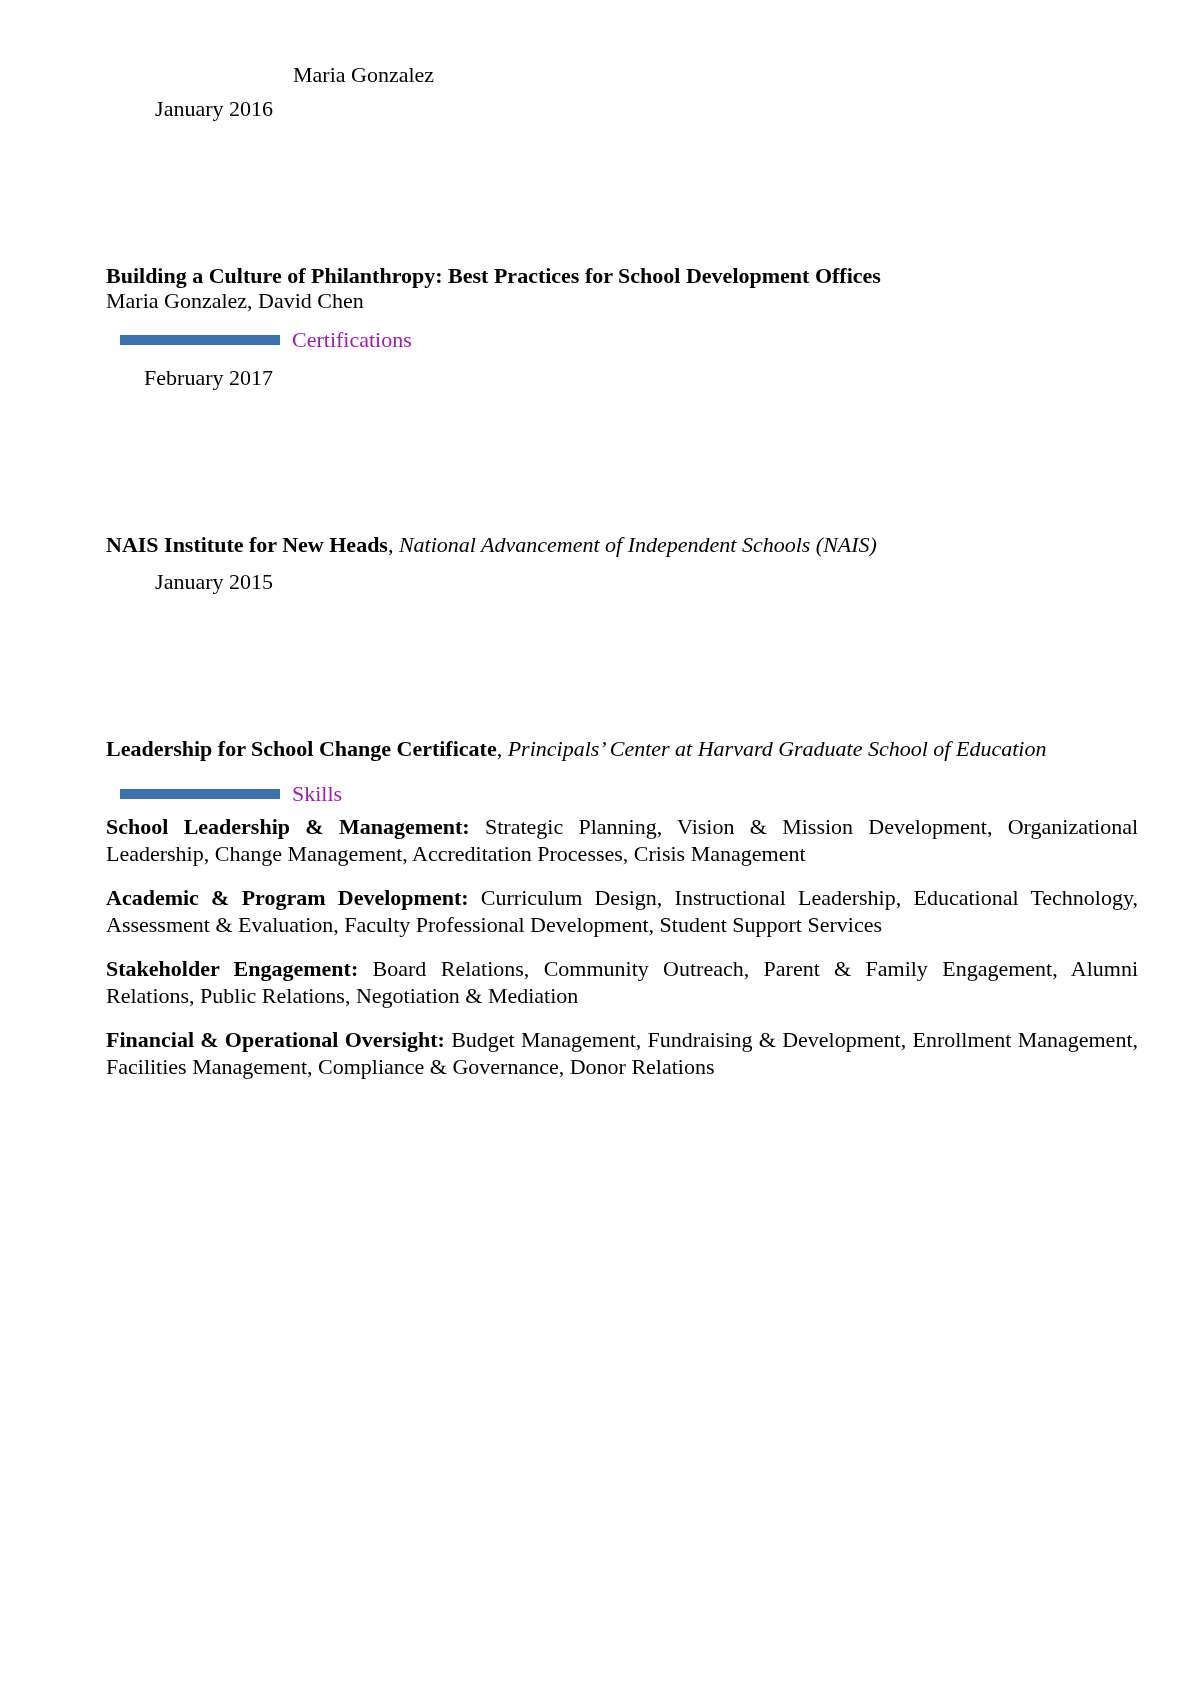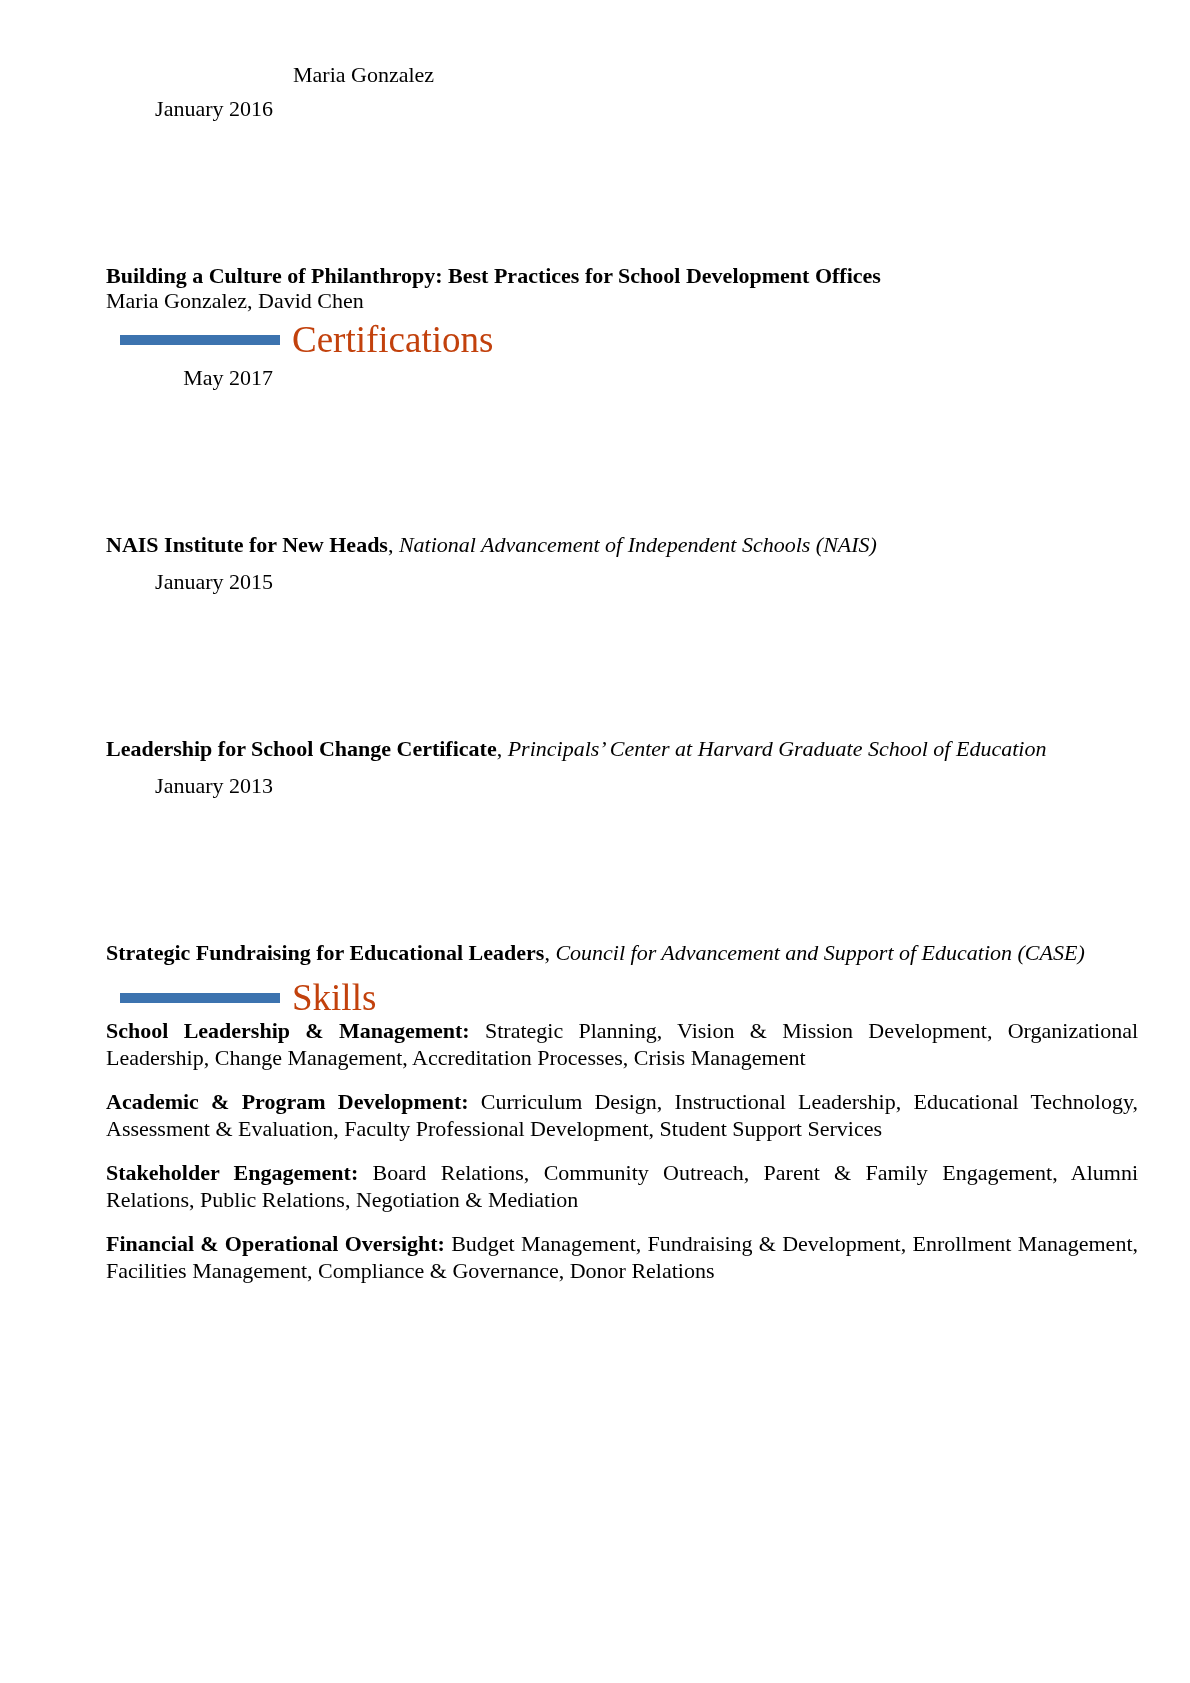--- a/index.html
+++ b/index.html
@@ -26,22 +26,22 @@
   .sec { display: flex; align-items: center; }
   .sec-cert { margin: 8px 0 6px 0; }
   .sec-skills { margin: 14px 0 0 0; }
   .sec-rule {
     flex: 0 0 160px; width: 160px; height: 10px;
     margin-left: 14px; margin-right: 12px;
     background: #3c73af;
   }
   .sec-title {
     margin: 0; font-weight: normal;
-    font-size: 37px; line-height: 36px;
-    color: #c2410c;
+    font-size: 22px; line-height: 36px;
+    color: #a21caf;
     text-align: center;
   }
 
   .entry { margin-bottom: 10px; flex-direction: column; }
   .etitle { font-weight: bold; }
   .esep { font-weight: normal; }
   .edetail { font-style: italic; }
 
   .skills-block { margin-top: 1px; }
   .para { margin: 0 0 17px 0; line-height: 27px; text-align: justify; }
@@ -65,42 +65,35 @@
         <div class="pub-sub">Maria Gonzalez, David Chen</div>
       </div>
     </div>
 
     <div class="sec sec-cert">
       <div class="sec-rule"></div>
       <h2 class="sec-title">Certifications</h2>
     </div>
 
     <div class="row entry">
-      <div class="hint">May 2017</div>
+      <div class="hint">February 2017</div>
       <div class="main">
         <span class="etitle">NAIS Institute for New Heads</span><span class="esep">,</span>
         <span class="edetail">National Advancement of Independent Schools (NAIS)</span>
       </div>
     </div>
 
     <div class="row entry">
       <div class="hint">January 2015</div>
       <div class="main">
         <span class="etitle">Leadership for School Change Certificate</span><span class="esep">,</span>
         <span class="edetail">Principals’ Center at Harvard Grad­uate School of Education</span>
       </div>
     </div>
 
-    <div class="row entry">
-      <div class="hint">January 2013</div>
-      <div class="main">
-        <span class="etitle">Strategic Fundraising for Educational Leaders</span><span class="esep">,</span>
-        <span class="edetail">Council for Advancement and Support of Education (CASE)</span>
-      </div>
-    </div>
 
     <div class="sec sec-skills">
       <div class="sec-rule"></div>
       <h2 class="sec-title">Skills</h2>
     </div>
 
     <div class="skills-block">
       <p class="para">
         <span class="label">School Leadership &amp; Management:</span>
         <span>Strategic Planning, Vision &amp; Mission Development, Organiza­tional Leadership, Change Management, Accreditation Processes, Crisis Management</span>

